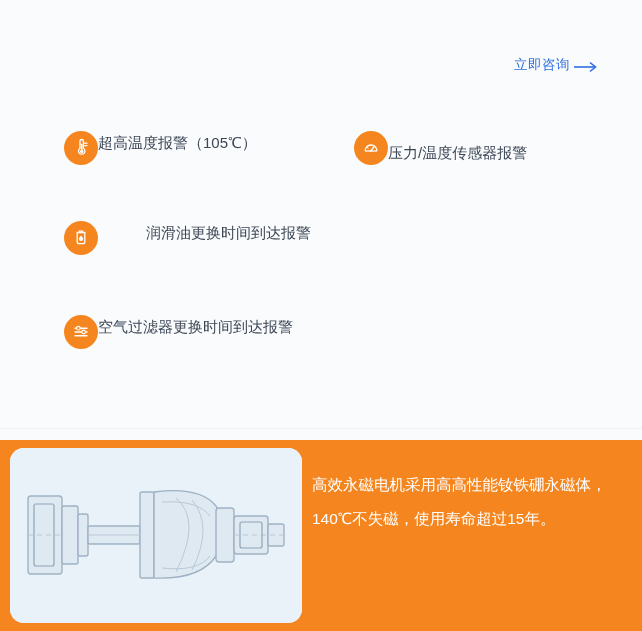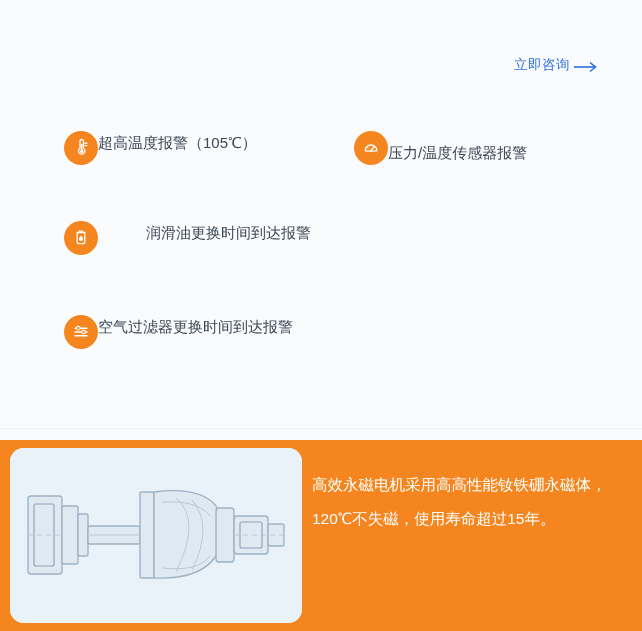--- a/index.html
+++ b/index.html
@@ -212,21 +212,21 @@
       </span>
       <span class="label">空气过滤器更换时间到达报警</span>
     </div>
 
 
   </div>
 
   <div class="sep"></div>
 
   <div class="band">
-    <div class="band-inner">高效永磁电机采用高高性能钕铁硼永磁体，120℃不失磁，使用寿命超过15年。</div>
+    <div class="band-inner">高效永磁电机采用高高性能钕铁硼永磁体，140℃不失磁，使用寿命超过15年。</div>
   </div>
 
   <div class="band-photo">
     <svg width="292" height="175" viewBox="0 0 292 175">
       <rect x="0" y="0" width="292" height="175" fill="#e9f2f8"></rect>
       <g stroke="#9fb2c4" stroke-width="1.4" fill="#dfe9f1">
         <rect x="18" y="48" width="34" height="78" rx="3"></rect>
         <rect x="52" y="58" width="16" height="58" rx="2"></rect>
         <rect x="68" y="66" width="10" height="42" rx="2"></rect>
         <rect x="78" y="78" width="52" height="18" rx="2"></rect>

